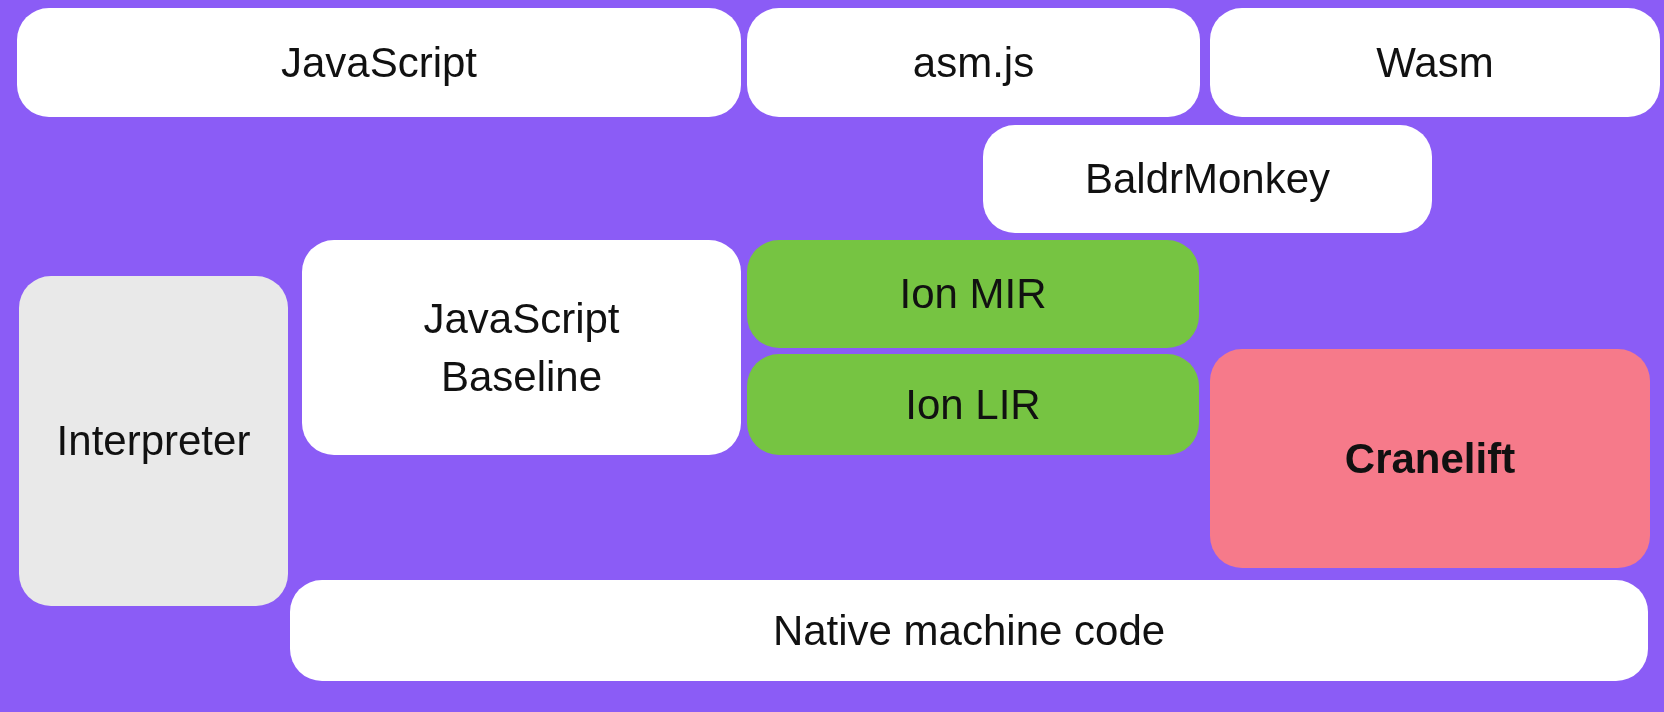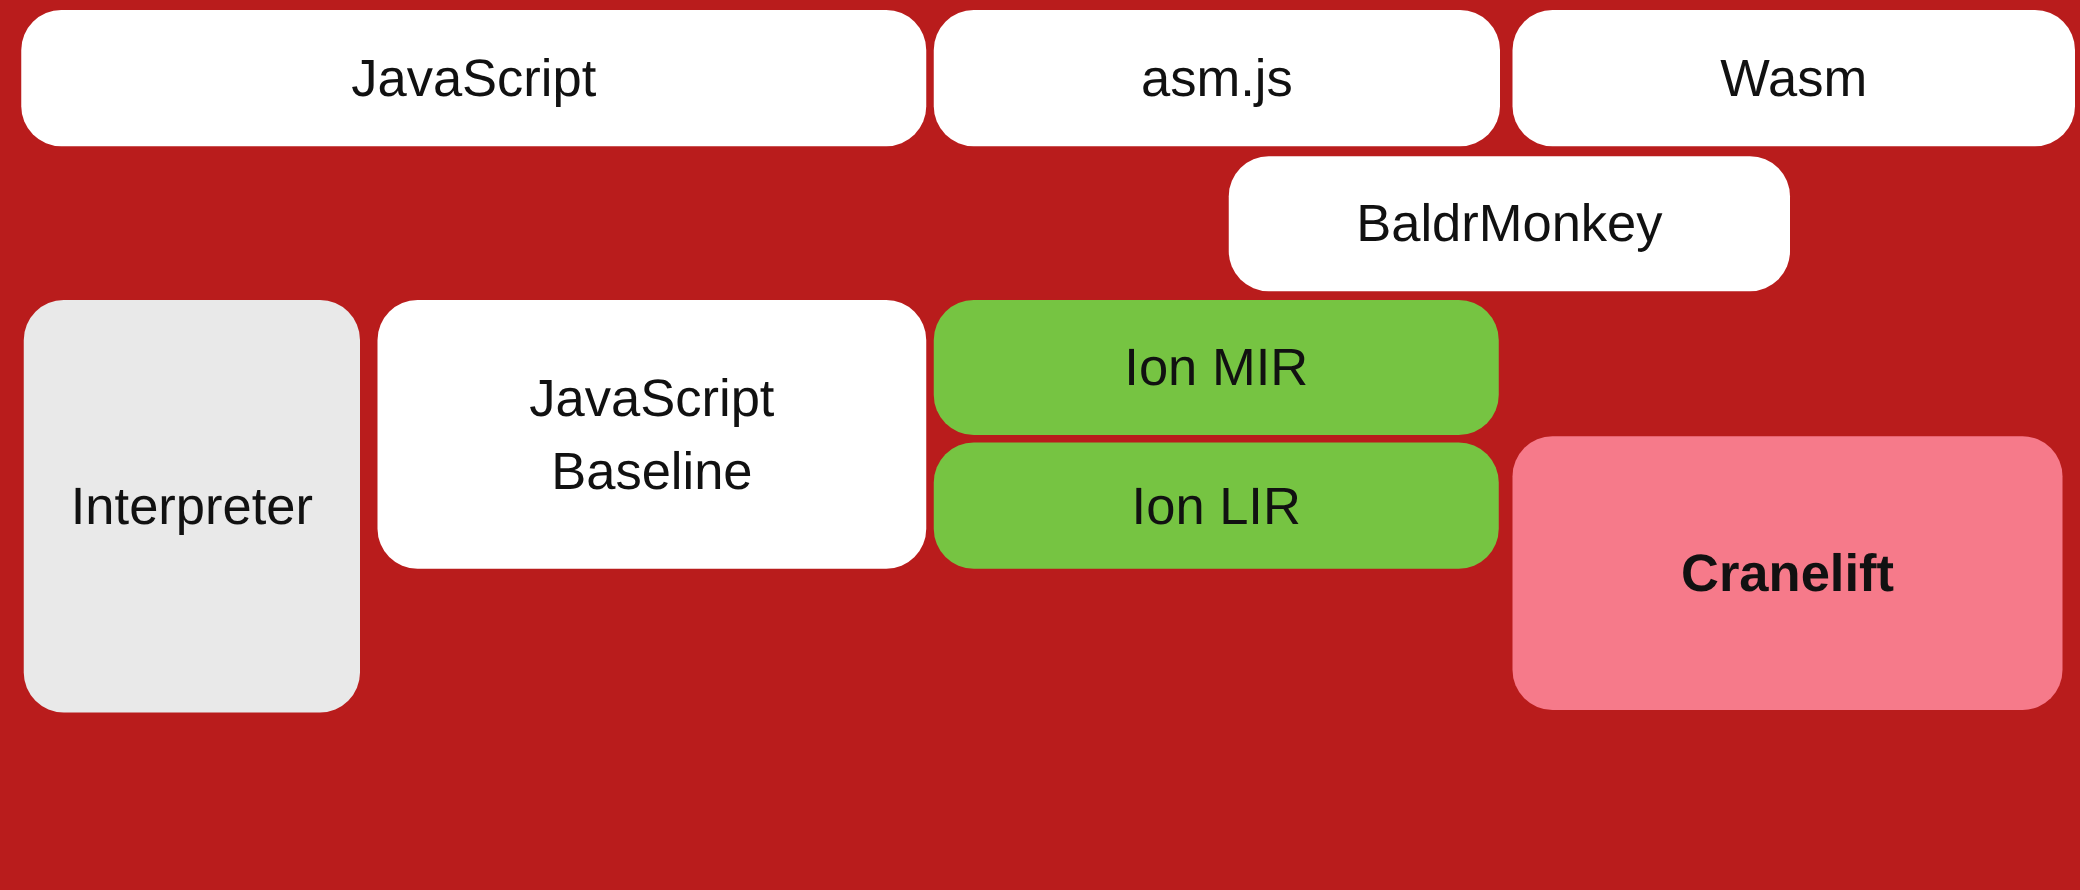--- a/index.html
+++ b/index.html
@@ -40,40 +40,40 @@
   .b-baseline    { left: 302px;  top: 240px; width: 439px;  height: 215px; }
   .b-ionmir      { left: 747px;  top: 240px; width: 452px;  height: 108px; }
   .b-ionlir      { left: 747px;  top: 354px; width: 452px;  height: 101px; }
   .b-cranelift   { left: 1210px; top: 349px; width: 440px;  height: 219px; }
   .b-macro       { left: 302px;  top: 465px; width: 894px;  height: 107px; }
   .b-native      { left: 290px;  top: 580px; width: 1358px; height: 101px; }
 </style>
 </head>
 <body>
 
-<div class="canvas" style="background: #b91c1c;">
+<div class="canvas" style="background: #8b5cf6;">
 
   <div class="box b-javascript" style="background: rgb(255, 255, 255);">
     <span class="box-label">JavaScript</span>
   </div>
 
   <div class="box b-asmjs" style="background: rgb(255, 255, 255);">
     <span class="box-label">asm.js</span>
   </div>
 
   <div class="box b-wasm" style="background: rgb(255, 255, 255);">
     <span class="box-label">Wasm</span>
   </div>
 
 
   <div class="box b-baldrmonkey" style="background: rgb(255, 255, 255);">
     <span class="box-label">BaldrMonkey</span>
   </div>
 
-  <div class="box b-interpreter" style="background: rgb(233, 233, 233);">
+  <div class="box b-interpreter" style="background: rgb(233, 233, 233); margin-top: 36px;">
     <span class="box-label">Interpreter</span>
   </div>
 
   <div class="box b-baseline" style="background: rgb(255, 255, 255);">
     <span class="box-label">JavaScript
 Baseline</span>
   </div>
 
   <div class="box b-ionmir" style="background: rgb(118, 196, 66);">
     <span class="box-label">Ion MIR</span>
@@ -81,14 +81,17 @@
 
   <div class="box b-ionlir" style="background: rgb(118, 196, 66);">
     <span class="box-label">Ion LIR</span>
   </div>
 
   <div class="box b-cranelift" style="background: rgb(246, 122, 138); font-weight: bold;">
     <span class="box-label">Cranelift</span>
   </div>
 
 
+  <div class="box b-native" style="background: rgb(255, 255, 255);">
+    <span class="box-label">Native machine code</span>
+  </div>
 
 </div>
 
 </body></html>

